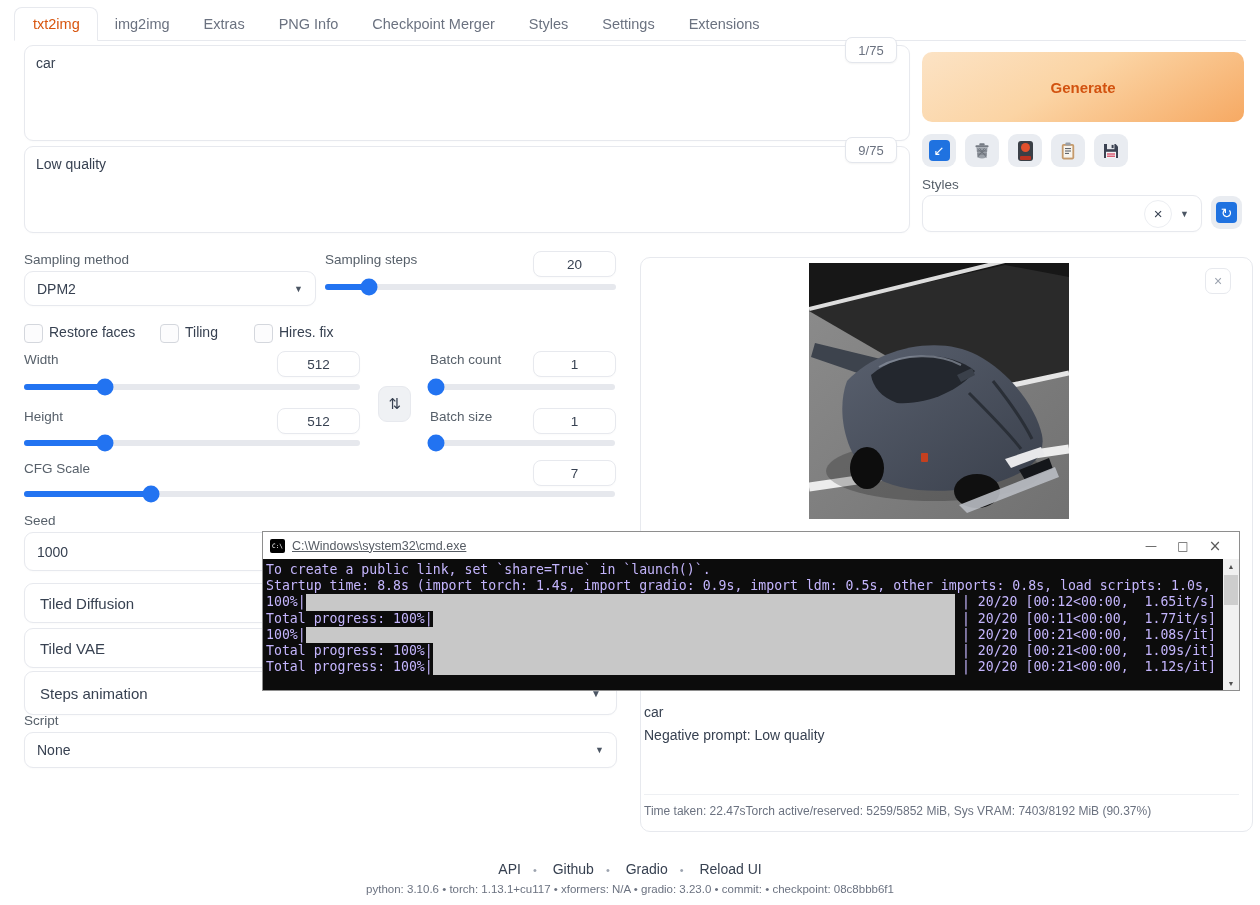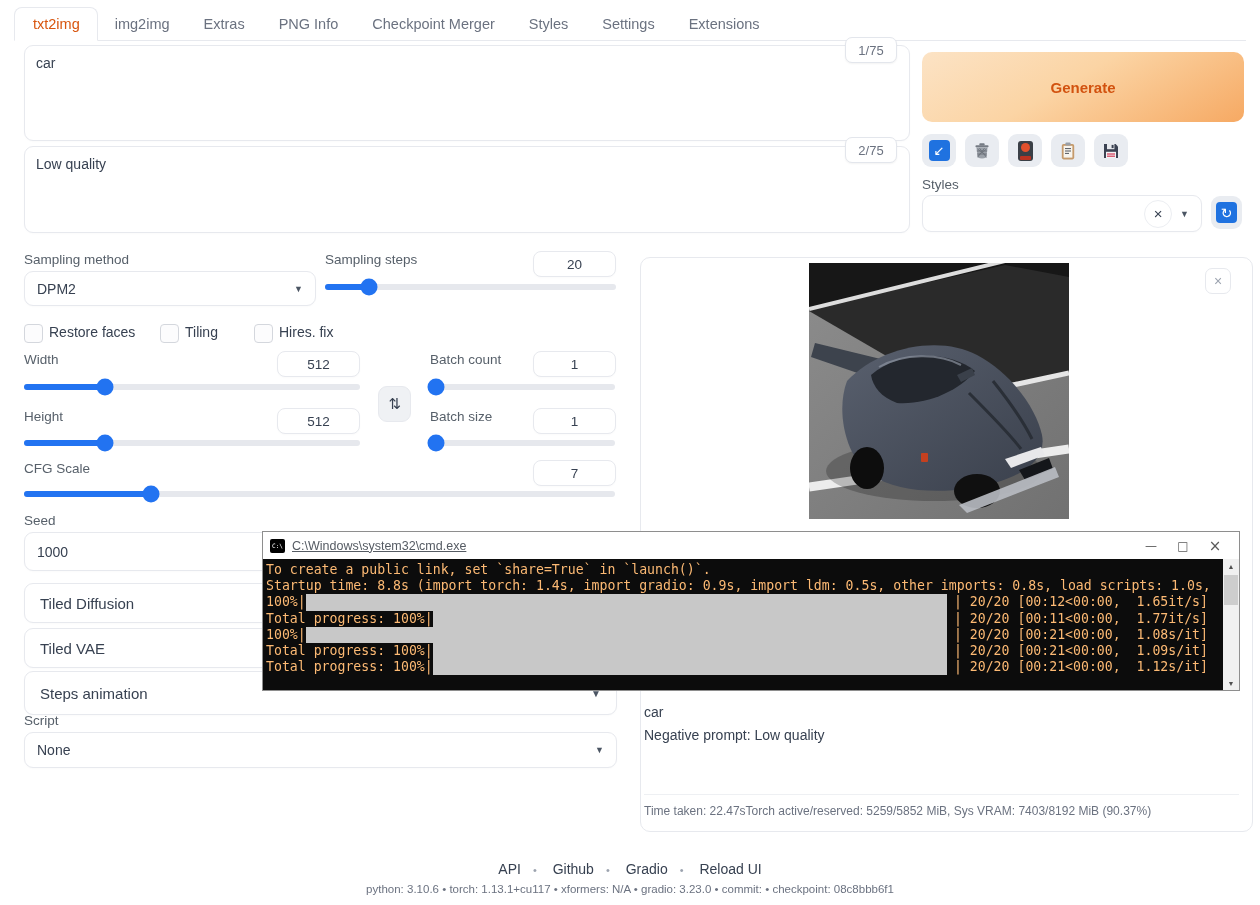--- a/index.html
+++ b/index.html
@@ -71,22 +71,22 @@
   
   #terminal{position:absolute;left:262px;top:531px;width:978px;height:160px;background:#0c0c0c;border:1px solid #8e8e8e;
             z-index:50;box-sizing:border-box;}
   #term-title{position:absolute;left:0;top:0;right:0;height:27px;background:#fff;display:flex;align-items:center;}
   #cmd-icon{width:15px;height:14px;background:#000;border-radius:2px;margin:0 7px 0 7px;color:#fff;
             font-family:"DejaVu Sans Mono",monospace;font-size:6px;display:flex;align-items:center;justify-content:center;}
   #term-title-text{font-size:12.5px;color:#555b63;text-decoration:underline;}
   .wbtn{width:32px;height:27px;display:flex;align-items:center;justify-content:center;color:#5b5b5b;font-size:12px;cursor:pointer;
         font-family:"DejaVu Sans",sans-serif;}
   #term-controls{margin-left:auto;display:flex;margin-right:8px;}
-  #term-body{position:absolute;left:0;top:27px;right:16px;bottom:0;padding:3px 15px 0 3px;overflow:hidden;
-             font-family:"DejaVu Sans Mono","Liberation Mono",monospace;font-size:13.2px;line-height:16.2px;color:#fdba74;}
+  #term-body{position:absolute;left:0;top:27px;right:16px;bottom:0;padding:3px 7px 0 3px;overflow:hidden;
+             font-family:"DejaVu Sans Mono","Liberation Mono",monospace;font-size:13.2px;line-height:16.2px;color:#c4b5fd;}
   .tline{white-space:pre;}
   .pline{display:flex;white-space:pre;}
   .pbar{flex:1;background:#c8c8c8;margin-right:7px;}
   #term-scroll{position:absolute;top:27px;right:0;bottom:0;width:16px;background:#f0f0f0;}
   #term-scroll .sarrow{position:absolute;left:0;right:0;height:14px;color:#505050;font-size:7px;display:flex;align-items:center;justify-content:center;}
   #term-scroll .sthumb{position:absolute;left:1px;right:1px;top:16px;height:30px;background:#cdcdcd;cursor:pointer;}
 
   
   #footer1{position:absolute;left:0;top:861px;width:100%;text-align:center;font-size:14px;color:#374151;}
   #footer1 a{color:#374151;text-decoration:none;margin:0 12px;cursor:pointer;}
@@ -105,21 +105,21 @@
     <div class="tab">PNG Info</div>
     <div class="tab">Checkpoint Merger</div>
     <div class="tab">Styles</div>
     <div class="tab">Settings</div>
     <div class="tab">Extensions</div>
   </div>
 
   <textarea class="ta" style="left: 24px; top: 45px; width: 862px; height: 76px;">car</textarea>
   <div class="counter" style="left:845px;top:37px">1/75</div>
   <textarea class="ta" style="left: 24px; top: 146px; width: 862px; height: 67px;">Low quality</textarea>
-  <div class="counter" style="left:845px;top:137px">2/75</div>
+  <div class="counter" style="left:845px;top:137px">9/75</div>
 
   <button id="generate">Generate</button>
 
   <button class="toolbtn" style="left:922px">
     <span class="bluechip">↙</span>
   </button>
   <button class="toolbtn" style="left:965px">
     <svg width="20" height="20" viewBox="0 0 20 20">
       <rect x="7.3" y="2.2" width="5.4" height="2.4" rx="1" fill="#757b84"></rect>
       <rect x="3.4" y="4.2" width="13.2" height="2.2" rx="1.1" fill="#757b84"></rect>

